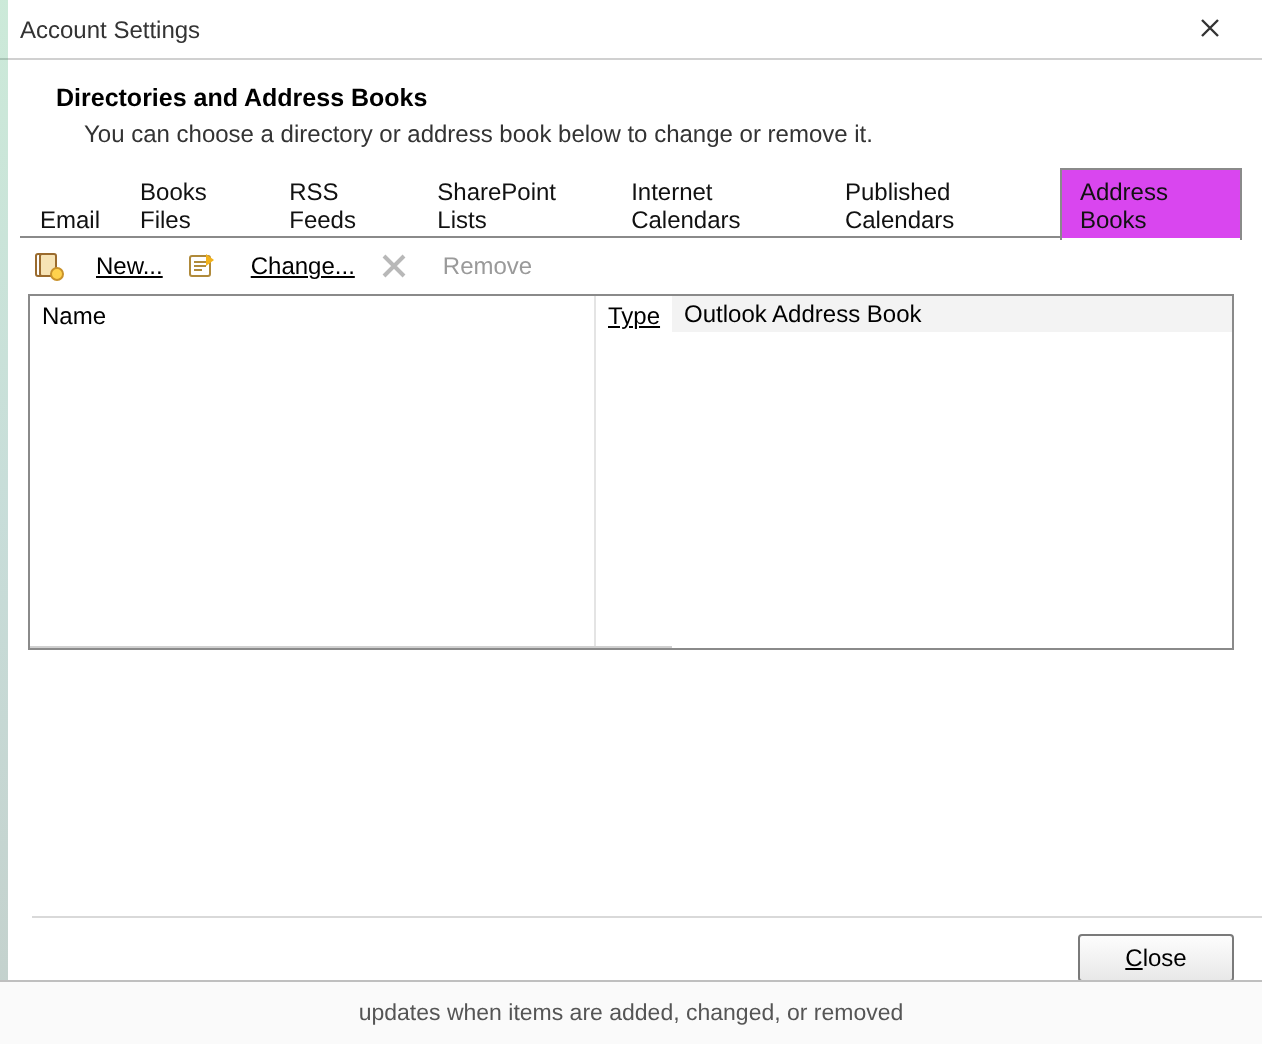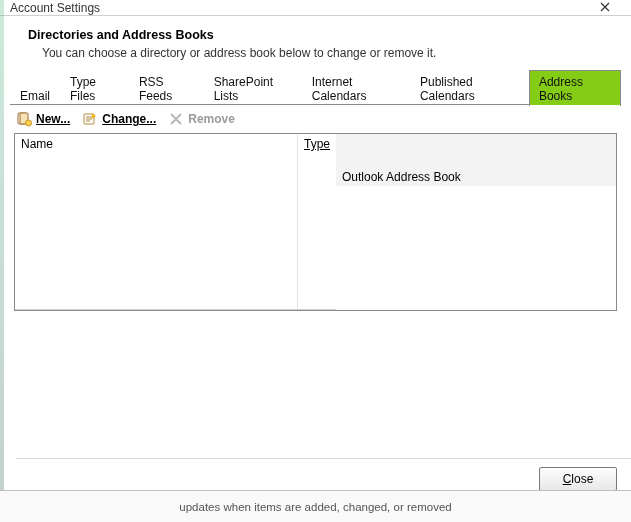--- a/index.html
+++ b/index.html
@@ -8,21 +8,21 @@
     font-family: "Segoe UI", Tahoma, sans-serif;
     font-size: 12px;
     color: #000;
     background: #fff;
     width: 631px;
     height: 522px;
     overflow: hidden;
     position: relative;
   }
   .titlebar {
-    height: 16px;
+    height: 30px;
     display: flex;
     align-items: center;
     padding: 0 6px 0 10px;
     border-bottom: 1px solid #d0d0d0;
     background: #fff;
   }
   .titlebar .title {
     font-size: 12px;
     color: #333;
     flex: 1;
@@ -63,21 +63,21 @@
     padding: 3px 9px 3px 9px;
     font-size: 12px;
     color: #111;
     cursor: pointer;
     position: relative;
     top: 1px;
     background: #fff;
   }
   .tab.active {
     border-color: #8a8a8a;
-    background: #84cc16;
+    background: #d946ef;
     z-index: 2;
     padding-top: 4px;
   }
   .tabstrip::after {
     content: "";
     position: absolute;
     left: 0; right: 0; bottom: 0;
     height: 1px;
     background: #8a8a8a;
     z-index: 1;
@@ -91,25 +91,24 @@
   }
   .toolbar {
     display: flex;
     align-items: center;
     gap: 12px;
     padding: 6px 14px 6px 16px;
   }
   .tool-btn {
     display: inline-flex;
     align-items: center;
-    gap: 4px;
-    font-size: 12px;
-    cursor: pointer;
-    color: #000;
-    font-weight: bold;
+    gap: 16px;
+    font-size: 12px;
+    cursor: pointer;
+    color: #000;
   }
   .tool-btn .lbl { text-decoration: underline; }
   .tool-btn.disabled { color: #9a9a9a; cursor: default; }
   .tool-btn.disabled .lbl { text-decoration: none; }
   .tool-btn .ico { width: 16px; height: 16px; display: inline-flex; align-items: center; justify-content: center; }
   .listview {
     margin: 0 14px 0 14px;
     border: 1px solid #8a8a8a;
     height: 178px;
     background: #fff;
@@ -128,21 +127,21 @@
   }
   .lv-col.name { width: 283px; }
   .lv-col.type { flex: 1; border-right: none; text-decoration: underline; }
   .lv-body { flex: 1; overflow: auto; }
   .lv-row {
     display: flex;
     font-size: 12px;
   }
   .lv-row.alt { background: #f3f3f3; }
   .lv-cell { padding: 2px 6px; }
-  .lv-cell.name { width: 283px; margin-top: 34px; }
+  .lv-cell.name { width: 283px; }
   .lv-cell.type { flex: 1; }
   .footer {
     position: absolute;
     left: 0; right: 0; bottom: 24px;
     height: 40px;
     display: flex;
     align-items: center;
     justify-content: flex-end;
     padding: 0 14px;
     border-top: 1px solid #d9d9d9;
@@ -198,21 +197,21 @@
   </div>
 </div>
 
 <div class="heading-area">
   <h1>Directories and Address Books</h1>
   <p>You can choose a directory or address book below to change or remove it.</p>
 </div>
 
 <div class="tabstrip">
   <div class="tab">Email</div>
-  <div class="tab">Type Files</div>
+  <div class="tab">Books Files</div>
   <div class="tab">RSS Feeds</div>
   <div class="tab">SharePoint Lists</div>
   <div class="tab">Internet Calendars</div>
   <div class="tab">Published Calendars</div>
   <div class="tab active">Address Books</div>
 </div>
 
 <div class="toolbar">
   <span class="tool-btn">
     <span class="ico">

